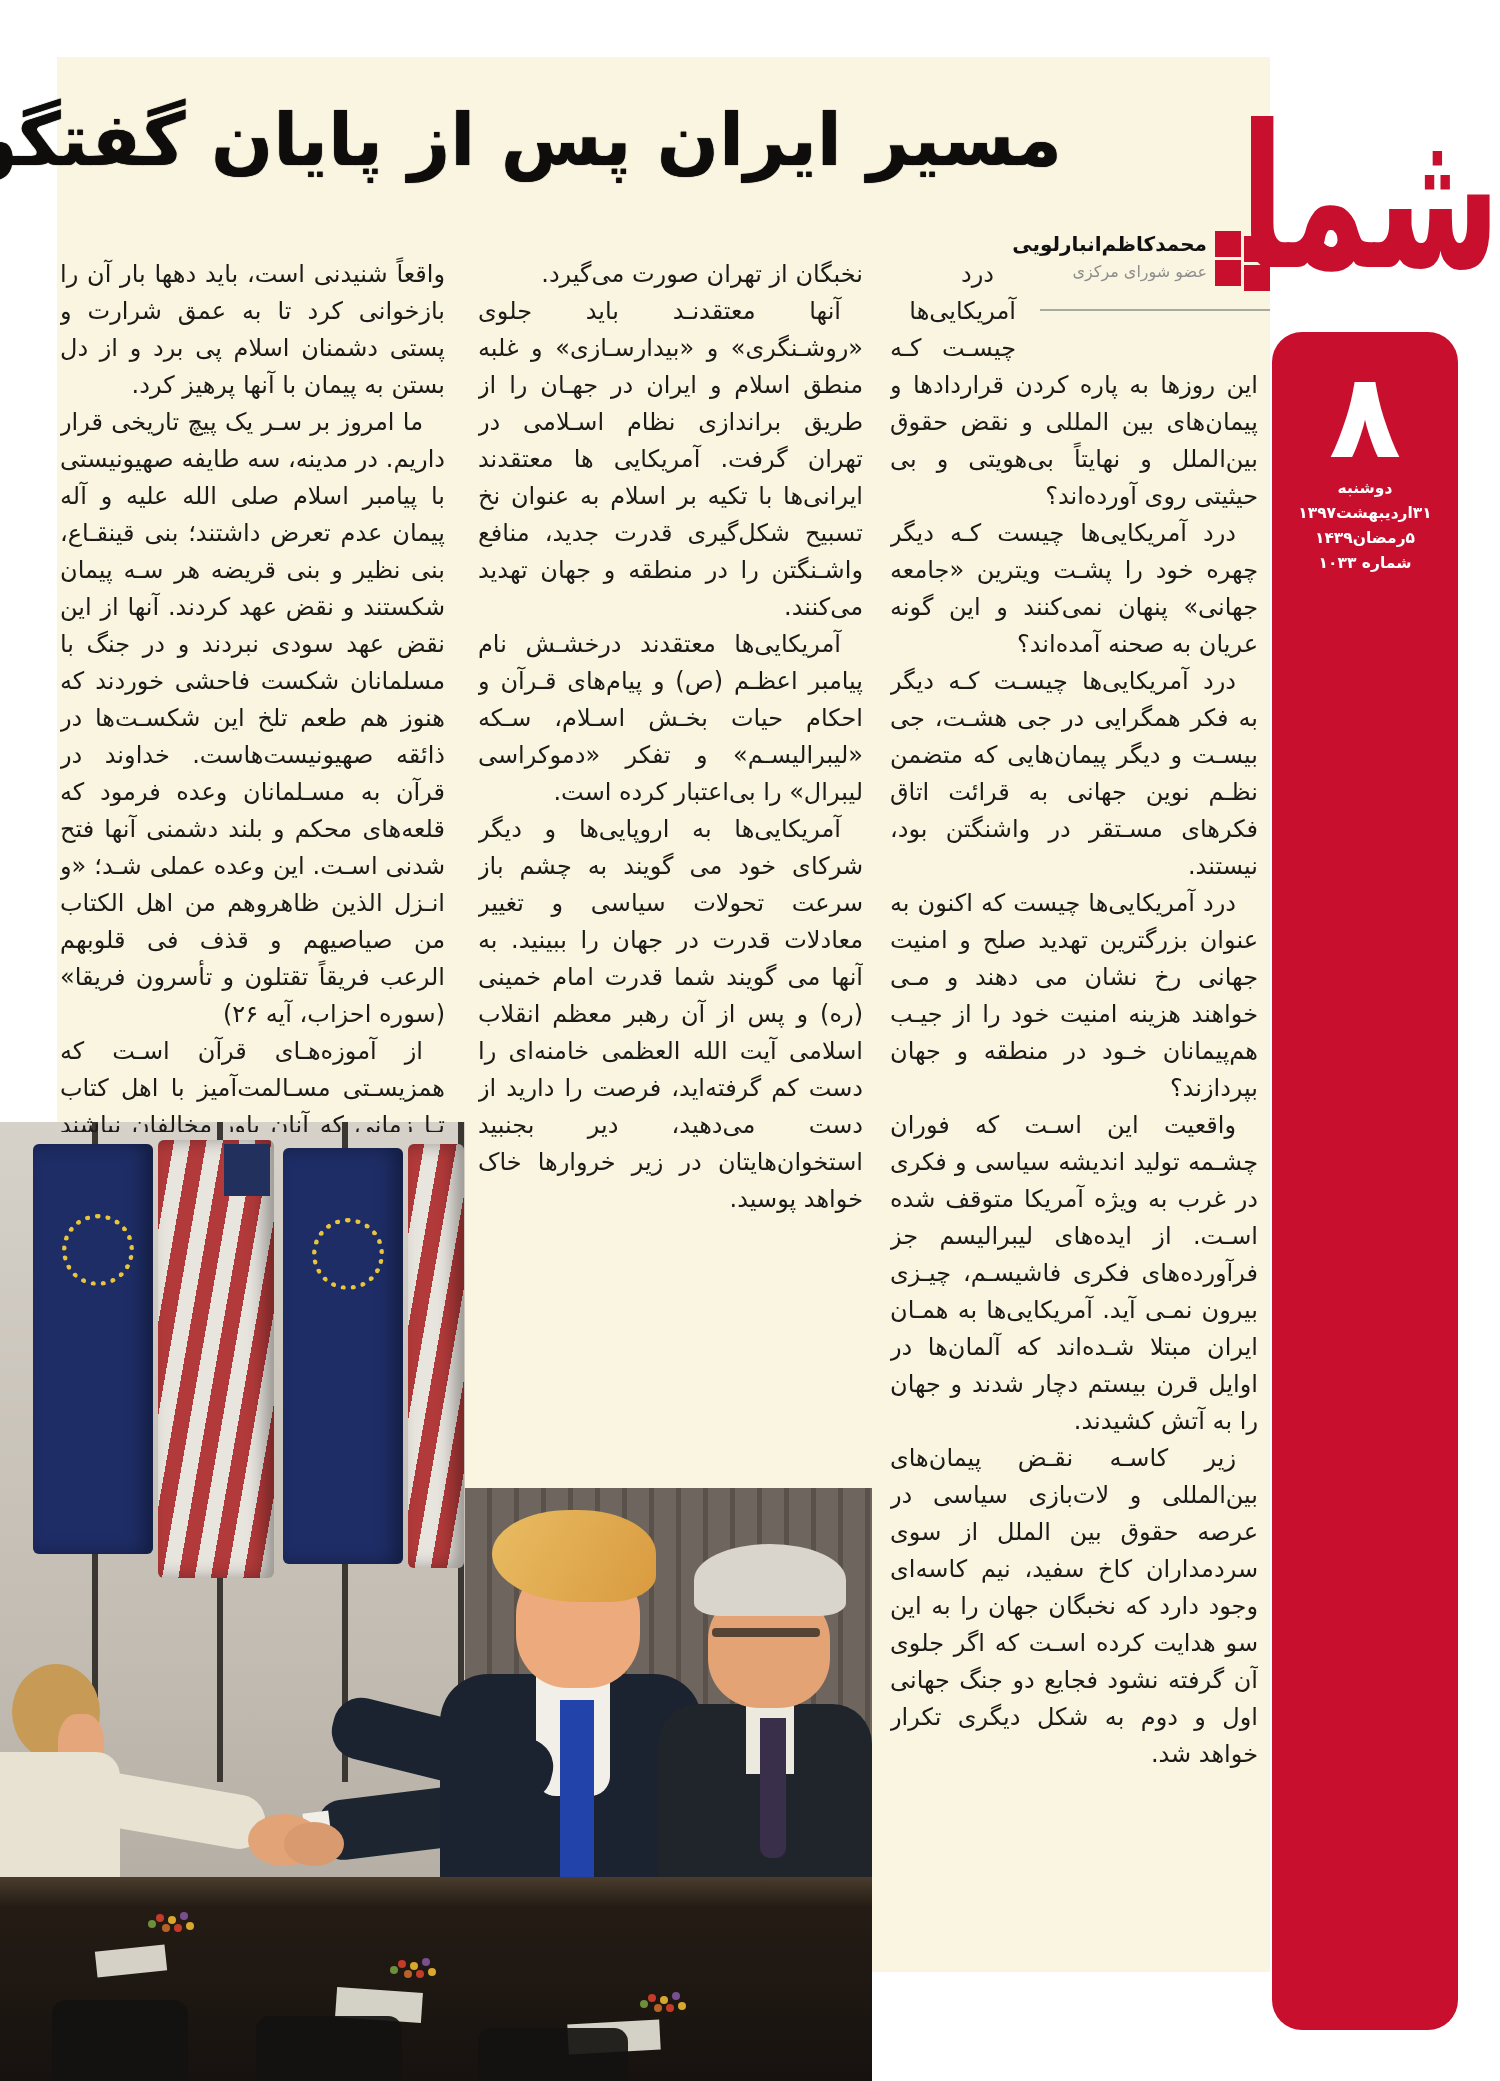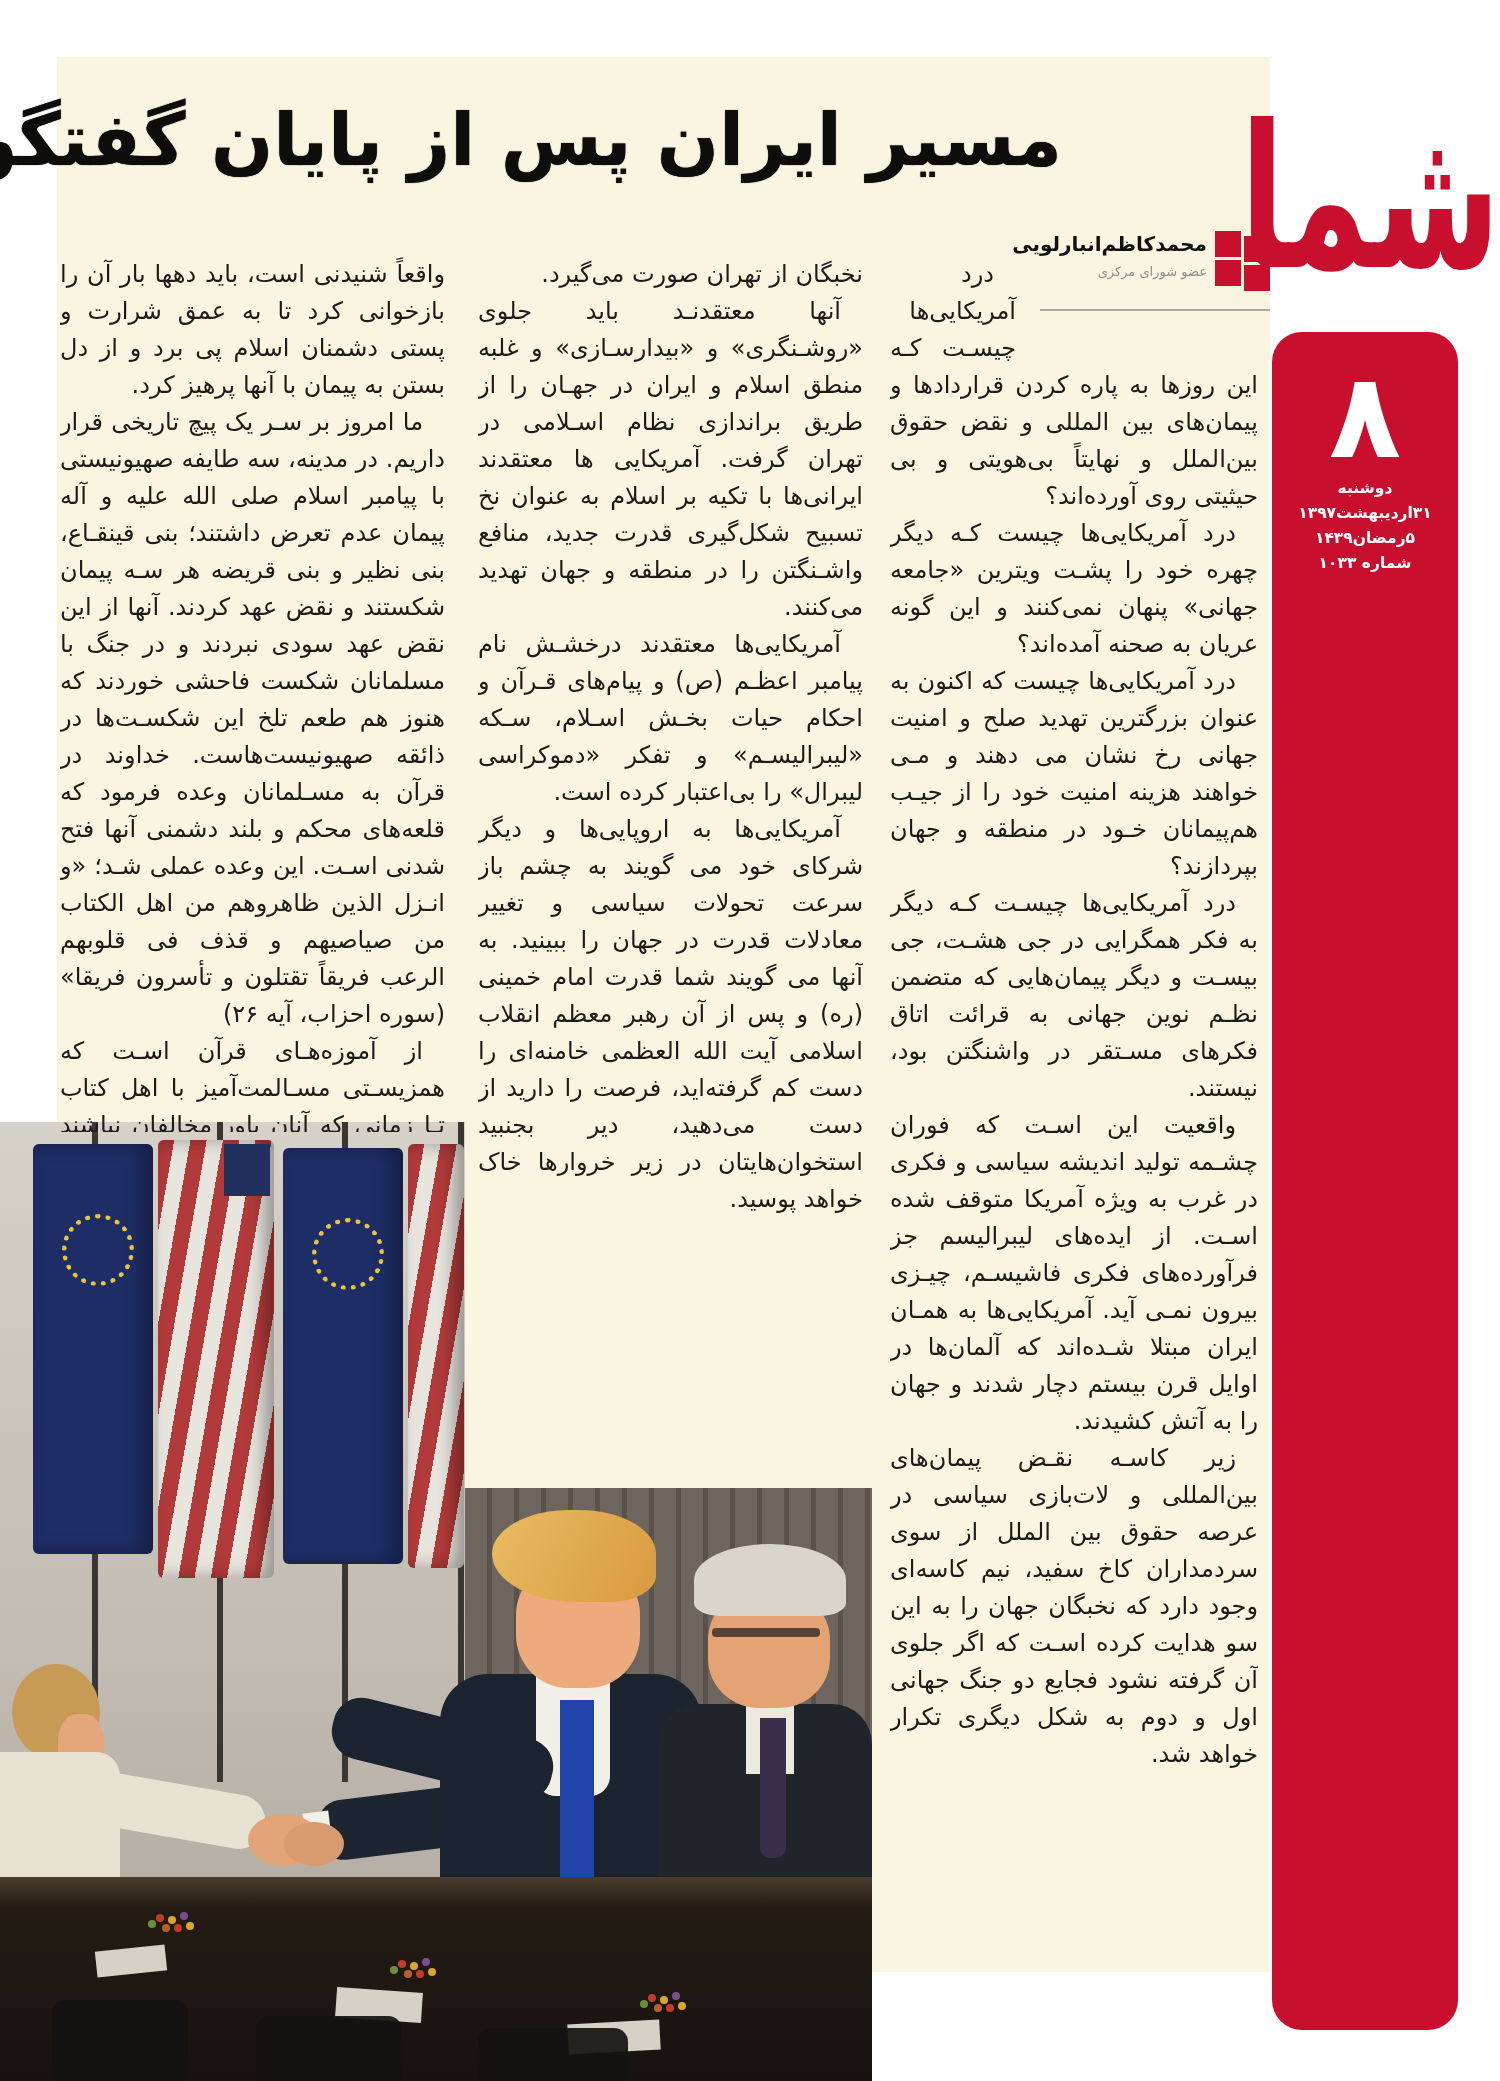--- a/index.html
+++ b/index.html
@@ -22,21 +22,21 @@
   .sb-line{font-size:15.5px;font-weight:700;line-height:25px;letter-spacing:0;}
   
   .author{position:absolute;left:1040px;top:227px;width:230px;height:84px;direction:rtl;
           display:flex;align-items:flex-start;}
   .author-icon{width:56px;height:56px;margin-left:8px;margin-top:4px;display:grid;
                grid-template-columns:26px 26px;grid-template-rows:26px 26px;gap:3px;}
   .author-icon .sq{background:#c8102e;}
   .author-icon .sq.off{transform:translateY(5px);}
   .author-text{flex:1;text-align:right;}
   .author-name{font-size:20px;font-weight:700;color:#111;line-height:30px;margin-top:2px;}
-  .author-role{font-size:13px;color:#8d8d8d;line-height:26px;}
+  .author-role{font-size:16px;color:#8d8d8d;line-height:26px;}
   .author-line{position:absolute;left:0;bottom:0;width:100%;height:2px;background:#a9a9a3;}
   
   .col{position:absolute;direction:rtl;text-align:justify;font-size:24px;line-height:37px;
        color:#1c1b18;overflow:hidden;margin-top:13px;}
   .col p{margin:0;text-indent:22px;}
   #col-a{left:890px;top:243px;width:368px;height:1730px;}
   #col-b{left:478px;top:243px;width:385px;height:1242px;}
   #col-c{left:60px; top:243px;width:385px;height:876px;}
   #col-b p:first-of-type,#col-c p:first-of-type{text-indent:0;}
   .author-spacer{float:right;width:232px;height:84px;margin-left:10px;margin-bottom:4px;}
@@ -151,22 +151,22 @@
       <div class="author-role">عضو شورای مرکزی</div>
     </div>
     <div class="author-line"></div>
   </div>
 
   <div class="col" id="col-a">
     <div class="author-spacer"></div>
 
   <p class="para-tpl">درد آمریکایی‌ها چیسـت کـه این روزها به پاره کردن قراردادها و پیمان‌های بین المللی و نقض حقوق بین‌الملل و نهایتاً بی‌هویتی و بی حیثیتی روی آورده‌اند؟</p>
       <p class="para-tpl">درد آمریکایی‌ها چیست کـه دیگر چهره خود را پشـت ویترین «جامعه جهانی» پنهان نمی‌کنند و این گونه عریان به صحنه آمده‌اند؟</p>
+      <p class="para-tpl">درد آمریکایی‌ها چیسـت کـه دیگر به فکر همگرایی در جی هشـت، جی بیسـت و دیگر پیمان‌هایی که متضمن نظـم نوین جهانی به قرائت اتاق فکرهای مسـتقر در واشنگتن بود، نیستند.</p>
       <p class="para-tpl">درد آمریکایی‌ها چیست که اکنون به عنوان بزرگترین تهدید صلح و امنیت جهانی رخ نشان می دهند و مـی خواهند هزینه امنیت خود را از جیـب هم‌پیمانان خـود در منطقه و جهان بپردازند؟</p>
-      <p class="para-tpl">درد آمریکایی‌ها چیسـت کـه دیگر به فکر همگرایی در جی هشـت، جی بیسـت و دیگر پیمان‌هایی که متضمن نظـم نوین جهانی به قرائت اتاق فکرهای مسـتقر در واشنگتن بود، نیستند.</p>
       <p class="para-tpl">واقعیت این اسـت که فوران چشـمه تولید اندیشه سیاسی و فکری در غرب به ویژه آمریکا متوقف شده اسـت. از ایده‌های لیبرالیسم جز فرآورده‌های فکری فاشیسـم، چیـزی بیرون نمـی آید. آمریکایی‌ها به همـان ایران مبتلا شـده‌اند که آلمان‌ها در اوایل قرن بیستم دچار شدند و جهان را به آتش کشیدند.</p>
       <p class="para-tpl">زیر کاسـه نقـض پیمان‌های بین‌المللی و لات‌بازی سیاسی در عرصه حقوق بین الملل از سوی سردمداران کاخ سفید، نیم کاسه‌ای وجود دارد که نخبگان جهان را به این سو هدایت کرده اسـت که اگر جلوی آن گرفته نشود فجایع دو جنگ جهانی اول و دوم به شکل دیگری تکرار خواهد شد.</p>
     </div>
   <div class="col" id="col-b">
 
   <p class="para-tpl">نخبگان از تهران صورت می‌گیرد.</p>
       <p class="para-tpl">آنها معتقدنـد باید جلوی «روشـنگری» و «بیدارسـازی» و غلبه منطق اسلام و ایران در جهـان را از طریق براندازی نظام اسـلامی در تهران گرفت. آمریکایی ها معتقدند ایرانی‌ها با تکیه بر اسلام به عنوان نخ تسبیح شکل‌گیری قدرت جدید، منافع واشـنگتن را در منطقه و جهان تهدید می‌کنند.</p>
       <p class="para-tpl">آمریکایی‌ها معتقدند درخشـش نام پیامبر اعظـم (ص) و پیام‌های قـرآن و احکام حیات بخـش اسـلام، سـکه «لیبرالیسـم» و تفکر «دموکراسی لیبرال» را بی‌اعتبار کرده است.</p>
       <p class="para-tpl">آمریکایی‌ها به اروپایی‌ها و دیگر شرکای خود می گویند به چشم باز سرعت تحولات سیاسی و تغییر معادلات قدرت در جهان را ببینید. به آنها می گویند شما قدرت امام خمینی (ره) و پس از آن رهبر معظم انقلاب اسلامی آیت الله العظمی خامنه‌ای را دست کم گرفته‌اید، فرصت را دارید از دست می‌دهید، دیر بجنبید استخوان‌هایتان در زیر خروارها خاک خواهد پوسید.</p>
     </div>

